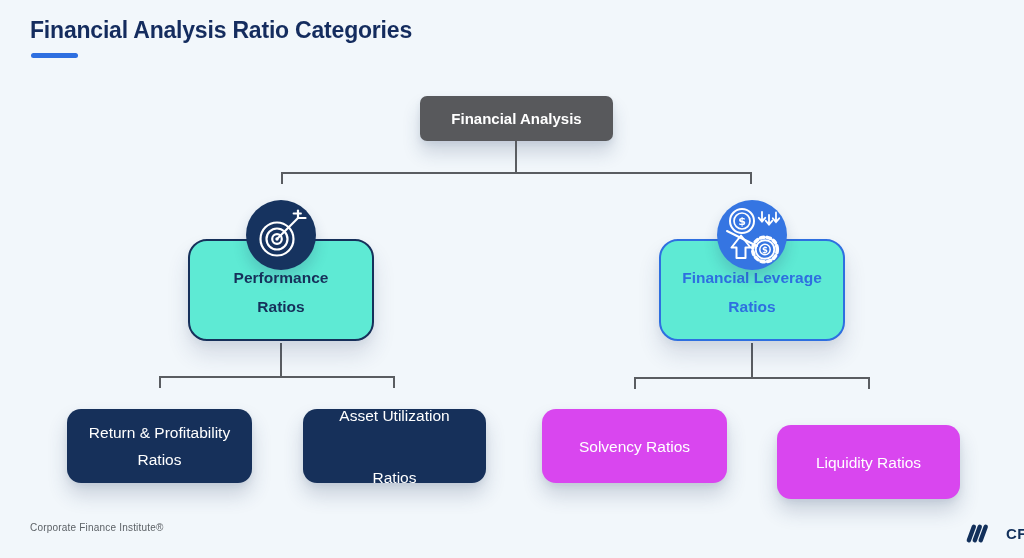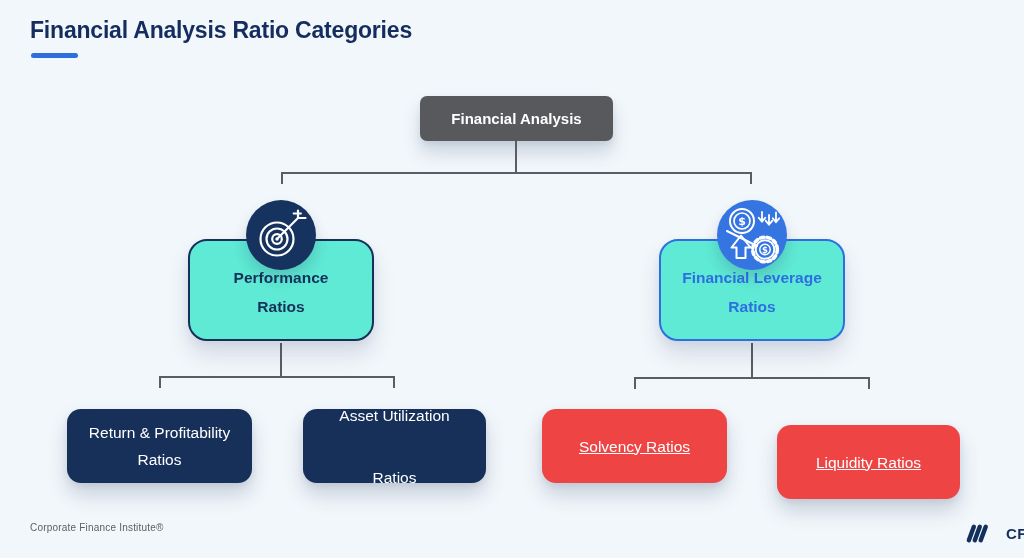--- a/index.html
+++ b/index.html
@@ -82,21 +82,21 @@
     top: 409px;
     height: 74px;
     border-radius: 14px;
     color: #ffffff;
     font-size: 15.5px;
     font-weight: 400;
     line-height: 27px;
     box-shadow: 0 12px 20px rgba(40, 60, 100, 0.20), 0 3px 6px rgba(40, 60, 100, 0.08);
   }
   .leaf-navy { background: #16305a; }
-  .leaf-blue { background: #ef4444; text-decoration: underline; }
+  .leaf-blue { background: #d946ef; }
   .leaf-1 { left: 67px;  width: 185px; }
   .leaf-2 { left: 303px; width: 183px; gap: 35px; }
   .leaf-3 { left: 542px; width: 185px; }
   .leaf-4 { left: 777px; width: 183px; margin-top: 16px; }
   .conn {
     position: absolute;
     background: #5a5d61;
   }
   .footer-text {
     position: absolute;

